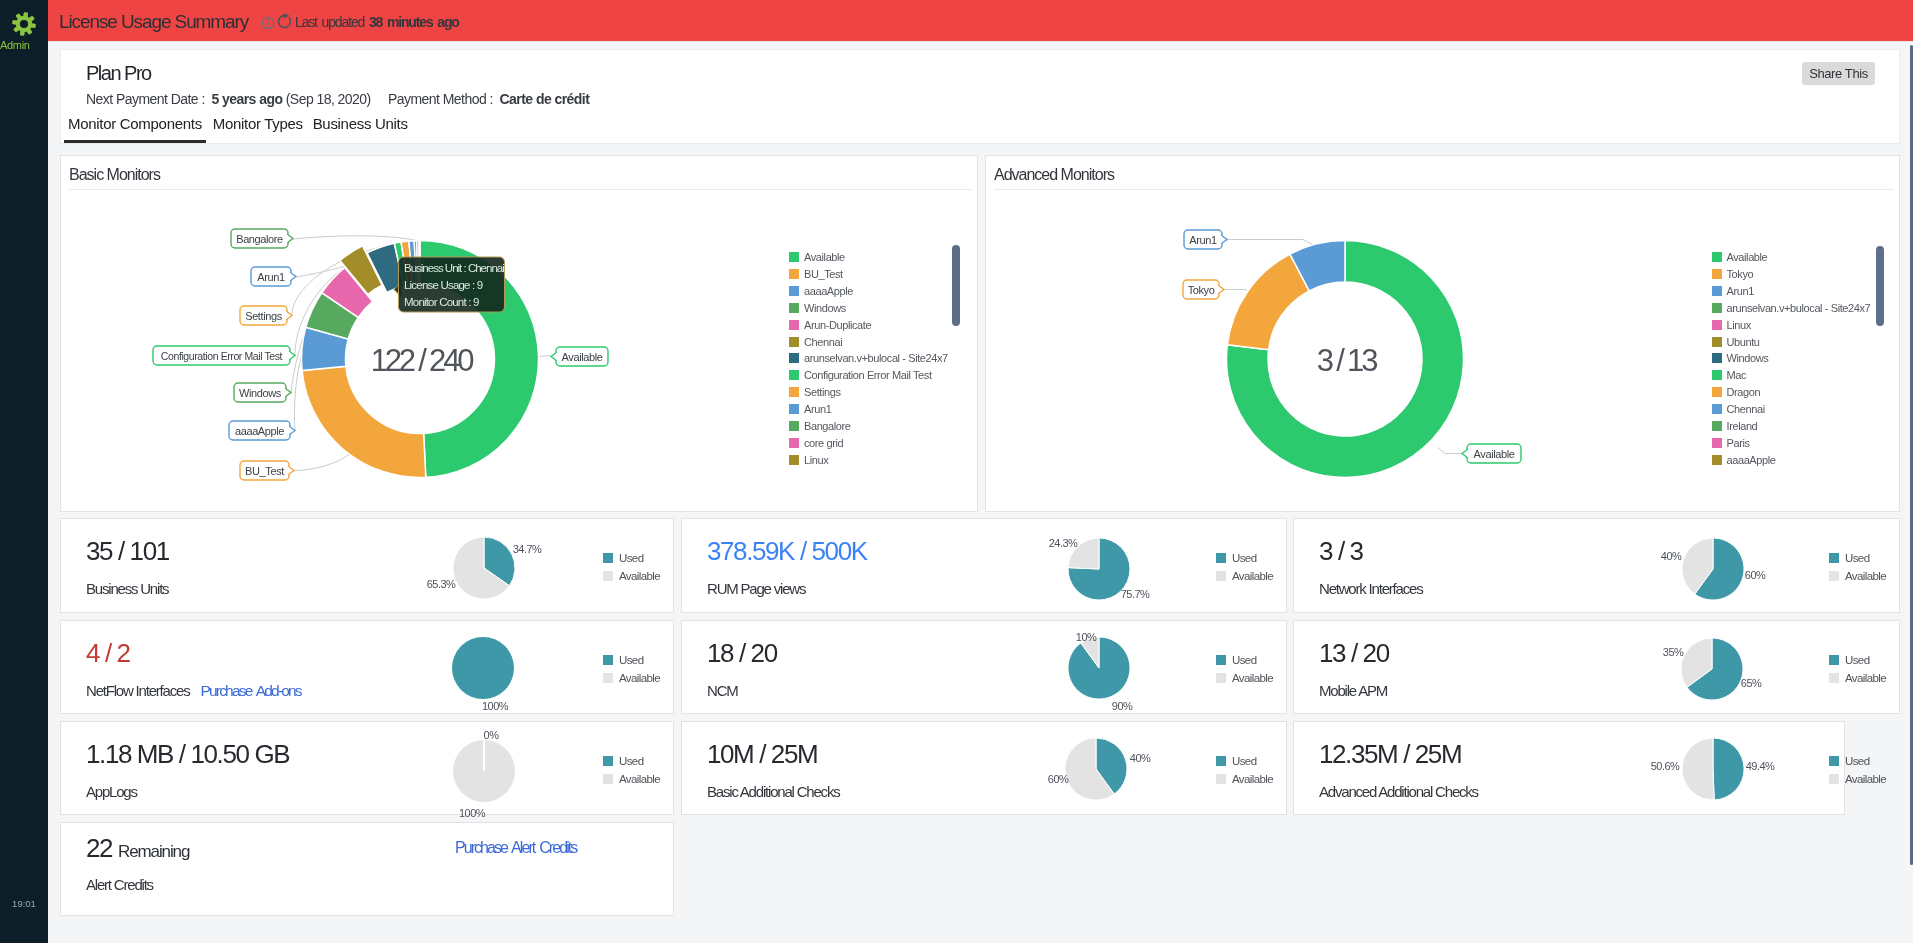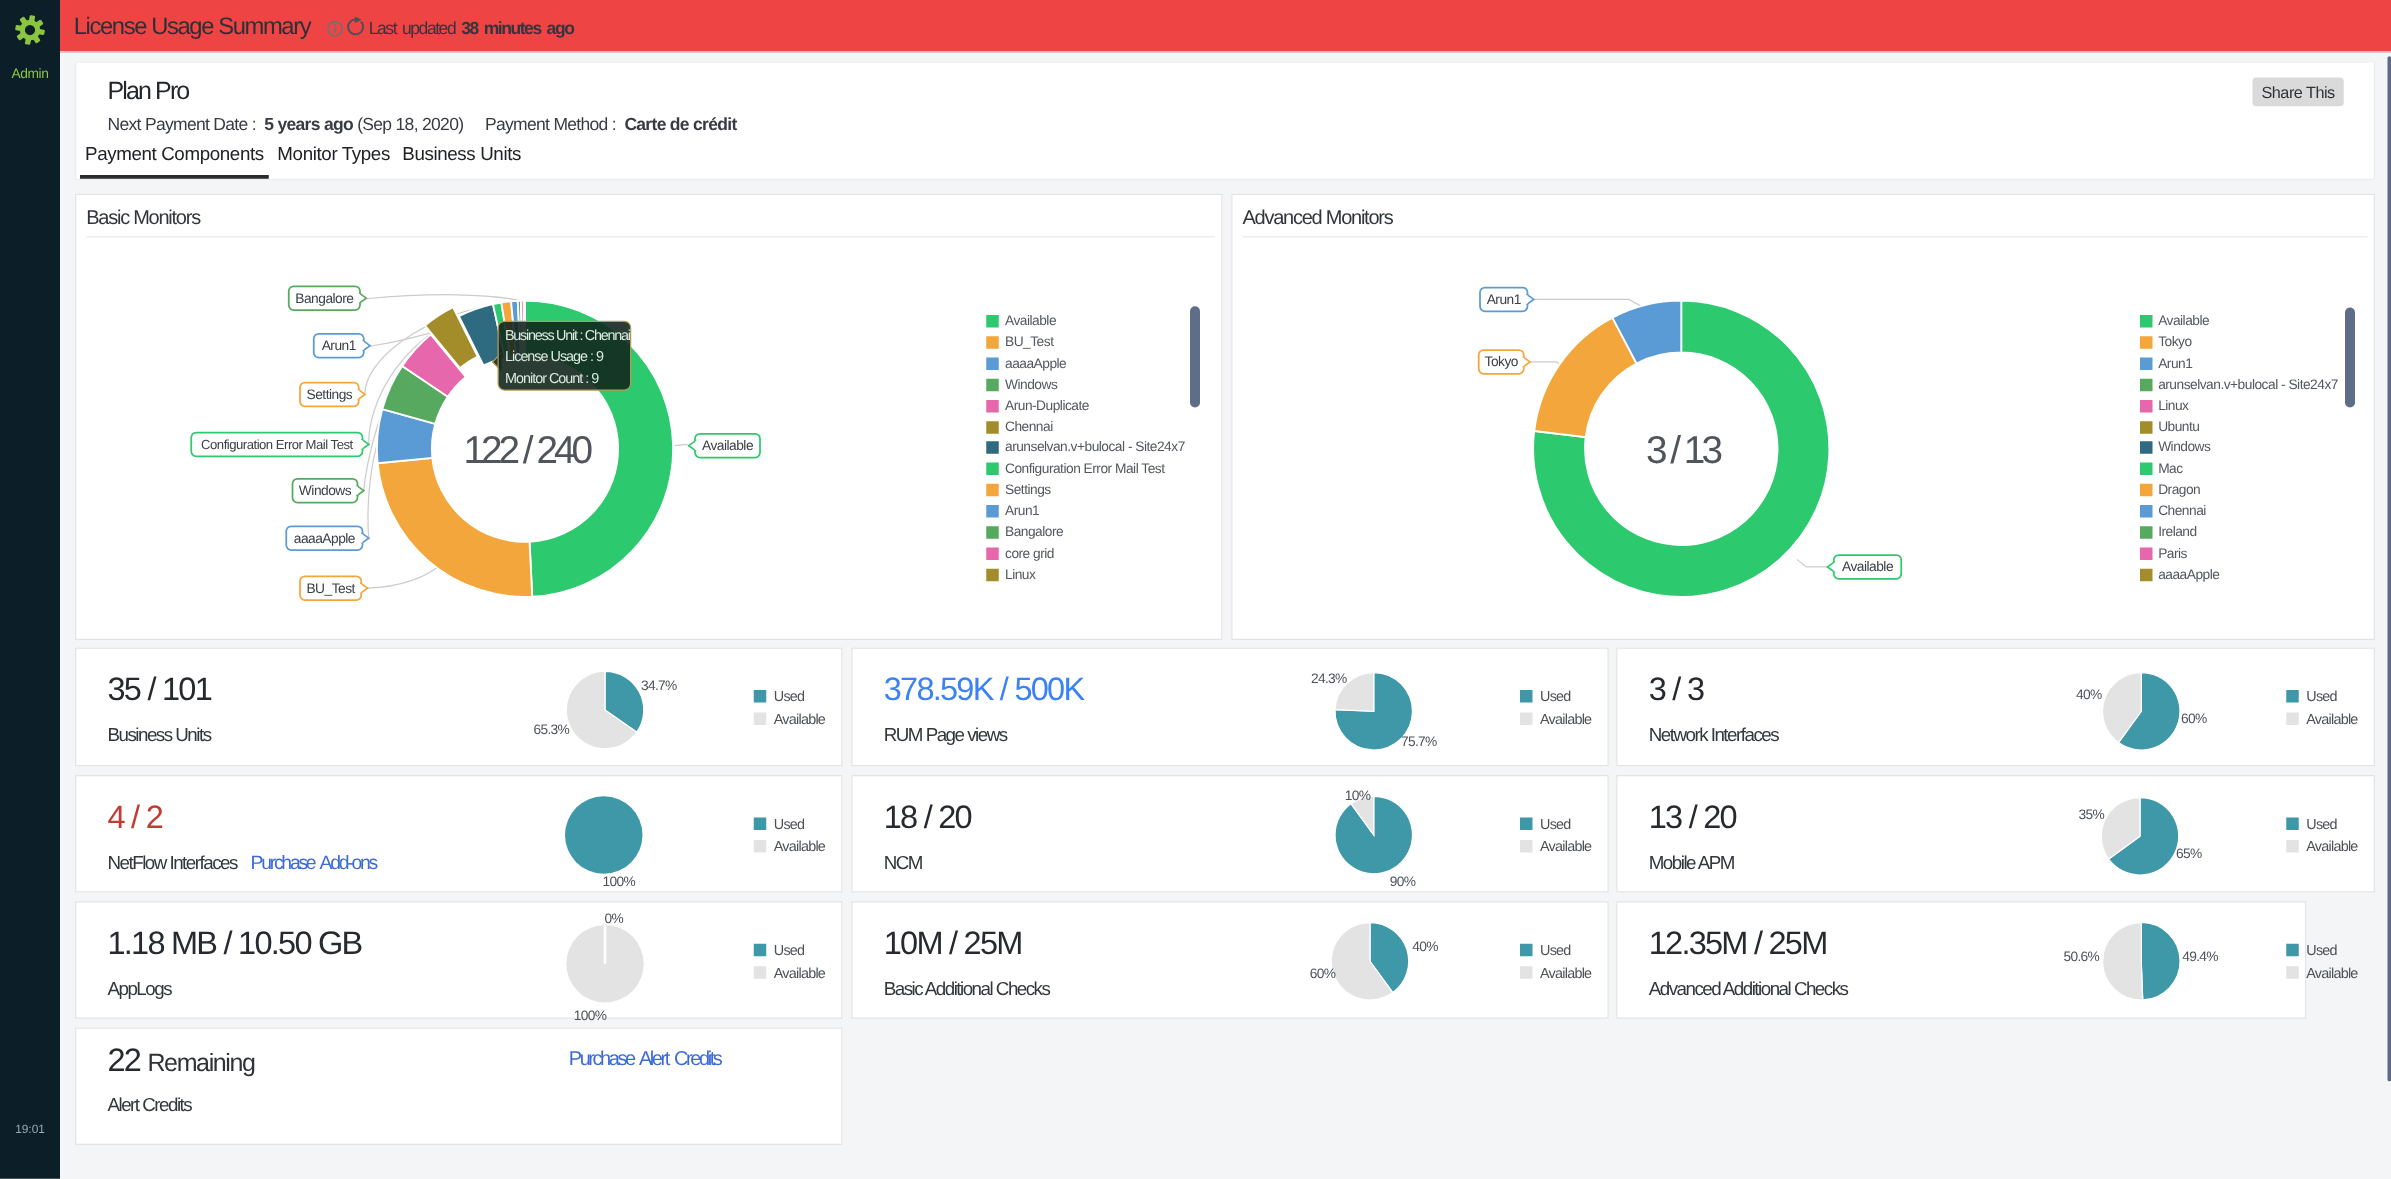--- a/index.html
+++ b/index.html
@@ -1,18 +1,18 @@
 <!DOCTYPE html>
 <html><head><meta charset="utf-8"><title>License Usage Summary</title>
 <style>
 *{margin:0;padding:0;box-sizing:border-box}
 html,body{width:1913px;height:943px;overflow:hidden;font-family:"Liberation Sans",sans-serif;background:#f4f5f6}
 .abs{position:absolute}
 .sidebar{position:absolute;left:0;top:0;width:48px;height:943px;background:#0c1e28}
-.admin{position:absolute;left:0;top:53px;width:48px;text-align:center;font-size:11px;letter-spacing:-0.3px;color:#8bc53f}
+.admin{position:absolute;left:0;top:39px;width:48px;text-align:left;font-size:11px;letter-spacing:-0.3px;color:#8bc53f}
 .stime{position:absolute;left:0;top:898px;width:48px;text-align:center;font-size:9.5px;color:#9aabb4}
 .topbar{position:absolute;left:48px;top:0;width:1865px;height:42px;background:#ef4444;border-bottom:1px solid #e3e3e3}
 .h1{position:absolute;left:11px;top:11px;font-size:19px;letter-spacing:-1.1px;color:#2c3036}
 .lastupd{position:absolute;left:247px;top:14px;font-size:14px;letter-spacing:-1.15px;word-spacing:2px;color:#33373d}
 .card{position:absolute;background:#fff;border:1px solid #e3e3e3}
 .num{position:absolute;left:25px;top:17px;font-size:26px;letter-spacing:-1.4px;color:#26292e}
 .clabel{position:absolute;left:25px;top:61px;font-size:15px;letter-spacing:-1.2px;color:#33373c}
 .link{color:#3d6bd6;text-decoration:none}
 .pct{position:absolute;transform:translate(-50%,-50%);font-size:11px;letter-spacing:-0.55px;color:#4d525a;white-space:nowrap}
 .lgrow{position:absolute;font-size:11.5px;letter-spacing:-0.6px;color:#4e5257;white-space:nowrap}
@@ -50,21 +50,21 @@
     </svg>
     <div class="admin">Admin</div>
     <div class="stime">19:01</div>
   </div>
 
 <div class="card" style="left:60px;top:49px;width:1840px;height:95px;border-color:#ececec">
   <div style="position:absolute;left:25px;top:12px;font-size:20px;font-weight:normal;letter-spacing:-1.5px;color:#23262b">Plan Pro</div>
   <div style="position:absolute;left:25px;top:41px;font-size:14px;letter-spacing:-0.55px;color:#383c42">Next Payment Date :&nbsp; <b>5 years ago</b> (Sep 18, 2020)</div>
   <div style="position:absolute;left:327px;top:41px;font-size:14px;letter-spacing:-0.55px;color:#383c42">Payment Method :&nbsp; <b>Carte de crédit</b></div>
   <div style="position:absolute;left:3px;bottom:0;font-size:15px;letter-spacing:-0.3px;color:#202226">
-    <span style="display:inline-block;padding:0 4px 8px;border-bottom:3px solid #2b2b2b">Payment Components</span>
+    <span style="display:inline-block;padding:0 4px 8px;border-bottom:3px solid #2b2b2b">Monitor Components</span>
     <span style="display:inline-block;padding:0 4px 11px;margin-left:-1px">Monitor Types</span>
     <span style="display:inline-block;padding:0 4px 11px;margin-left:-2px">Business Units</span>
   </div>
   <div style="position:absolute;right:24px;top:12px;width:73px;height:23px;background:#dadada;border-radius:3px;text-align:center;line-height:23px;font-size:13px;letter-spacing:-0.4px;color:#2f3338">Share This</div>
 </div>
 
 <div class="card" style="left:60px;top:155px;width:918px;height:357px;border-color:#e3e3e3">
   <div class="ptitle">Basic Monitors</div>
   <div class="pdiv" style="width:903px"></div>
   <svg class="abs" style="left:0;top:0" width="918" height="357" viewBox="0 0 918 357" font-family="Liberation Sans,sans-serif">
@@ -286,18 +286,18 @@
     <svg class="abs" style="left:364px;top:-8px" width="110" height="110" viewBox="0 0 110 110">
       <path d="M55 55 L55.00 24.00 A31 31 0 0 1 56.17 85.98 Z" fill="#3e98a7" stroke="#fff" stroke-width="1"></path>
       <path d="M55 55 L56.17 85.98 A31 31 0 1 1 55.00 24.00 Z" fill="#e3e3e3" stroke="#fff" stroke-width="1"></path>
     </svg>
     <div class="pct" style="left:466px;top:44px">49.4%</div>
     <div class="pct" style="left:371px;top:44px">50.6%</div>
     <div class="lgrow" style="left:535px;top:33px"><span class="lgsq" style="background:#3e98a7"></span>Used</div>
     <div class="lgrow" style="left:535px;top:50.5px"><span class="lgsq" style="background:#e3e3e3"></span>Available</div>
   </div>
 <div class="card" style="left:60px;top:822px;width:614px;height:94px">
-    <div class="num" style="top:10px">22 <span style="font-size:20px;letter-spacing:-1.1px;color:#2f3338">Remaining</span></div>
+    <div class="num" style="top:10px">22 <span style="font-size:17px;letter-spacing:-1.1px;color:#2f3338">Remaining</span></div>
     <div class="clabel" style="top:53px">Alert Credits</div>
     <div class="clabel link" style="left:394px;top:16px;font-size:16px;letter-spacing:-1.95px;word-spacing:2.5px">Purchase Alert Credits</div>
   </div>
 
 <div style="position:absolute;left:1910px;top:45px;width:3px;height:820px;background:#5b6b85;border-radius:2px"></div>
 
 </body></html>

